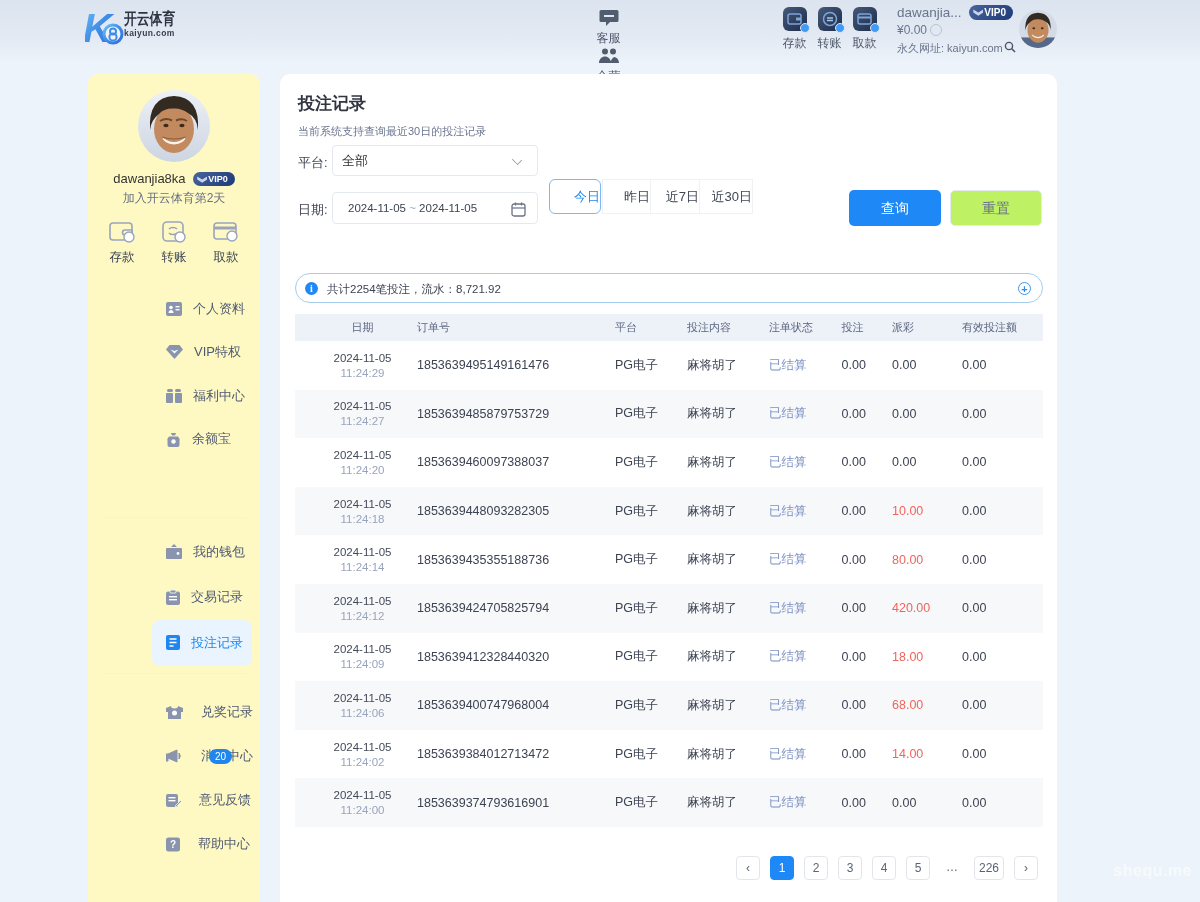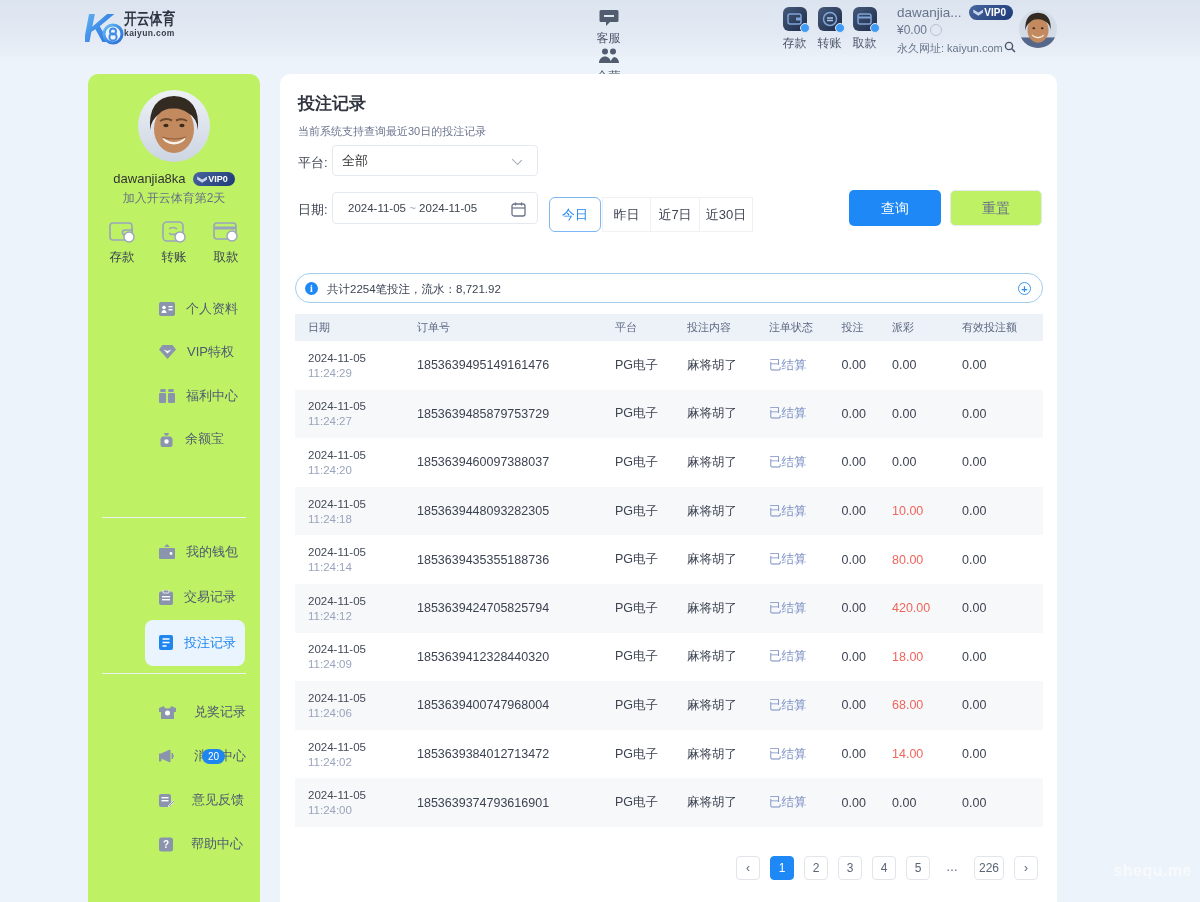--- a/index.html
+++ b/index.html
@@ -28,31 +28,31 @@
 .user { position:absolute; left:897px; top:5px; }
 .uname { font-size:13.5px; color:#68758c; white-space:nowrap; }
 .vipbadge { display:inline-block; background:linear-gradient(135deg,#49659e,#1d3a77); color:#fff;
   font-size:10px; font-weight:bold; border-radius:9px; padding:2px 7px 2px 15px; position:relative; margin-left:4px; vertical-align:1px;}
 .vipbadge:before { content:""; position:absolute; left:4px; top:3px; width:10px; height:10px;
   background:#c7d4ec; clip-path:polygon(0 15%, 50% 45%, 100% 15%, 100% 45%, 50% 78%, 0 45%); }
 .ubal { font-size:12px; color:#68758c; margin-top:3px; }
 .uurl { font-size:11px; color:#68758c; margin-top:4px; }
 .avatar-top { position:absolute; left:1019px; top:10px; width:38px; height:38px; border-radius:50%; overflow:hidden; }
 
-.sidebar { position:absolute; left:88px; top:74px; width:172px; height:828px; background:#bef264;
+.sidebar { position:absolute; left:88px; top:74px; width:172px; height:828px; background:#fef9c3;
   border-radius:10px 10px 0 0;text-decoration:underline; }
 .s-avatar { position:absolute; left:50px; top:16px; width:72px; height:72px; border-radius:50%; overflow:hidden; }
 .s-name { position:absolute; top:97px; width:172px; text-align:center; font-size:13px; color:#333; }
 .s-name .vipbadge { font-size:9px; }
 .s-join { position:absolute; top:116px; width:172px; text-align:center; font-size:12px; color:#666f85; }
 .s-quick { position:absolute; top:146px; left:0; width:172px; display:flex; justify-content:space-between; padding:0 14px; }
 .s-q { text-align:center; width:40px; }
 .s-q svg { display:block; margin:0 auto; }
 .s-q .lbl { font-size:12.5px; color:#3a4252; margin-top:5px; }
-.menu { position:absolute; top:213px; left:5px; width:160px;padding-left:44px; }
+.menu { position:absolute; top:213px; left:12px; width:160px;padding-left:44px; }
 .m-item { position:relative; height:43.5px; display:flex; align-items:center; padding-left:22px; }
 .m-item svg { margin-right:11px; }
 .m-item .txt { font-size:13px; color:#4f5a72; }
 .m-item.active { background:#eaf4fe; border-radius:8px; margin:0 8px; padding-left:14px; }
 .m-item.active .txt { color:#1f86f0; }
 .m-div { height:1px; background:#eef0f4; margin:0 14px; }
 .menu2 .m-item { height:45.5px; }
 .menu3 .m-item { height:44px;gap:7px; }
 .m-badge { position:absolute; right:28px; background:#1f86f0; color:#fff; font-size:10px;
   border-radius:8px; padding:2px 6px; }
@@ -60,40 +60,40 @@
 .main { position:absolute; left:280px; top:74px; width:777px; height:828px; background:#fff; border-radius:10px 10px 0 0; }
 .m-title { position:absolute; left:18px; top:18px; font-size:17px; font-weight:bold; color:#303540; }
 .m-sub { position:absolute; left:18px; top:50px; font-size:11px; color:#6b7590; }
 .f-label { position:absolute; font-size:13px; color:#3f4554; }
 .sel { position:absolute; left:52px; top:71px; width:206px; height:31px; border:1px solid #e4e8ef; border-radius:4px;
   background:#fff; font-size:13px; color:#333; line-height:29px; padding-left:9px; }
 .sel .chev { position:absolute; right:16px; top:10px; width:8px; height:8px; border-right:1.5px solid #99a0ae;
   border-bottom:1.5px solid #99a0ae; transform:rotate(45deg) scale(1,.8); }
 .date { position:absolute; left:52px; top:118px; width:206px; height:32px; border:1px solid #e4e8ef; border-radius:4px;
   background:#fff; font-size:11.5px; color:#3d4350; line-height:30px; padding-left:15px; }
-.qbtn { position:absolute; top:123px; height:35px; line-height:33px; text-align:center; font-size:13px; color:#3f4554;
+.qbtn { position:absolute; top:105px; height:35px; line-height:33px; text-align:right; font-size:13px; color:#3f4554;
   background:#fff; border:1px solid #f0f1f4; }
 .qbtn.today { left:269px; width:52px; border:1px solid #7db8f2; border-radius:6px; color:#1f86f0; z-index:2;}
 .btn-q { position:absolute; left:569px; top:116px; width:92px; height:36px; background:#1e88f7; border-radius:5px;
   color:#ffffff; font-size:14px; text-align:center; line-height:36px; }
 .btn-r { position:absolute; left:670px; top:116px; width:92px; height:36px; background:#bef264; border:1px solid #e4e8ef;
   border-radius:5px; color:#6a7288; font-size:14px; text-align:center; line-height:34px; }
 .infobar { position:absolute; left:15px; top:199px; width:748px; height:30px; border:1px solid #a2cdec;
   border-radius:15px; background:#fff; }
 .infobar .ic { position:absolute; left:9px; top:8px; width:13px; height:13px; border-radius:50%; background:#1e88f7;
   color:#fff; font-size:10px; font-weight:bold; text-align:center; line-height:13px; font-family:"Liberation Serif",serif;}
 .infobar .txt { position:absolute; left:31px; top:8px; font-size:11.5px; color:#3c4352; }
 .infobar .plus { position:absolute; right:11px; top:8px; width:13px; height:13px; border:1.5px solid #3e96e8;
   border-radius:50%; color:#2e8de4; font-size:11px; font-weight:bold; text-align:center; line-height:12px; }
 
 .tbl { position:absolute; left:15px; top:240px; width:748px; }
 .thead { display:flex; background:#edf1f8; height:27px; align-items:center; font-size:11px; color:#5c6780; }
 .trow { display:flex; height:48.6px; align-items:center; font-size:12.5px; color:#3c4352; }
 .trow:nth-child(even) { background:#f7f8fa; }
-.c1 { width:122px; padding-left:13px; }
+.c1 { width:122px; padding-left:13px;text-align:center; }
 .c2 { width:198px; }
 .c3 { width:72px; }
 .c4 { width:82px; }
 .c5 { width:72.5px; }
 .c6 { width:50.5px; }
 .c7 { width:70px; }
 .c8 { width:80px; }
 .dt1 { color:#434a58; font-size:11.5px; } .dt2 { color:#99a4bc; margin-top:3px; font-size:11.5px; }
 .st { color:#7b90c4; }
 .red { color:#ef655c; }

